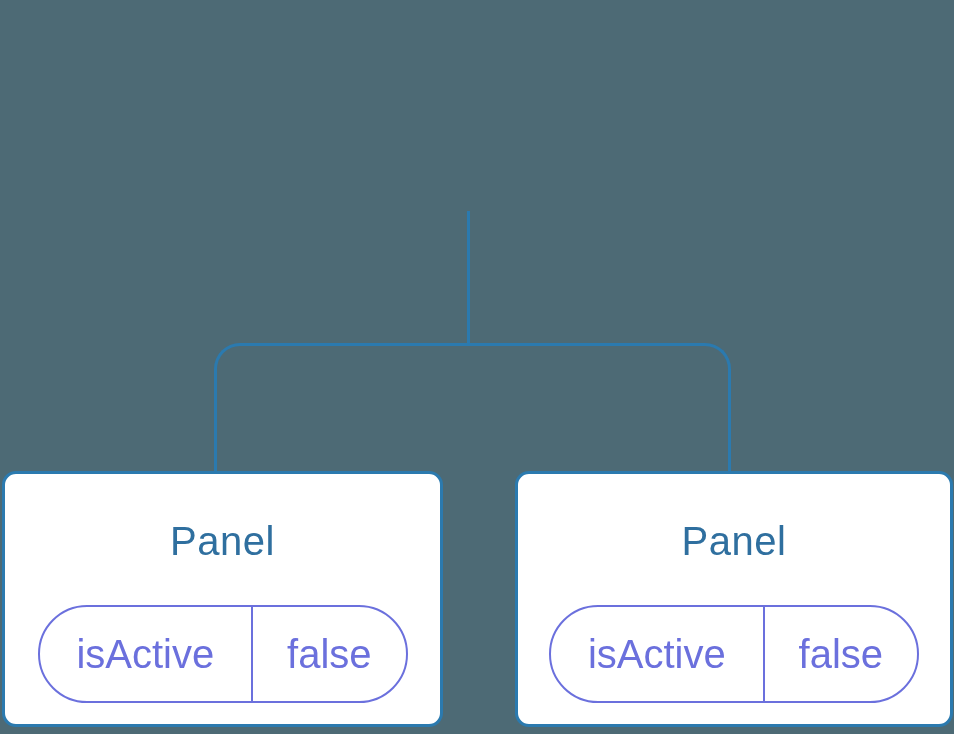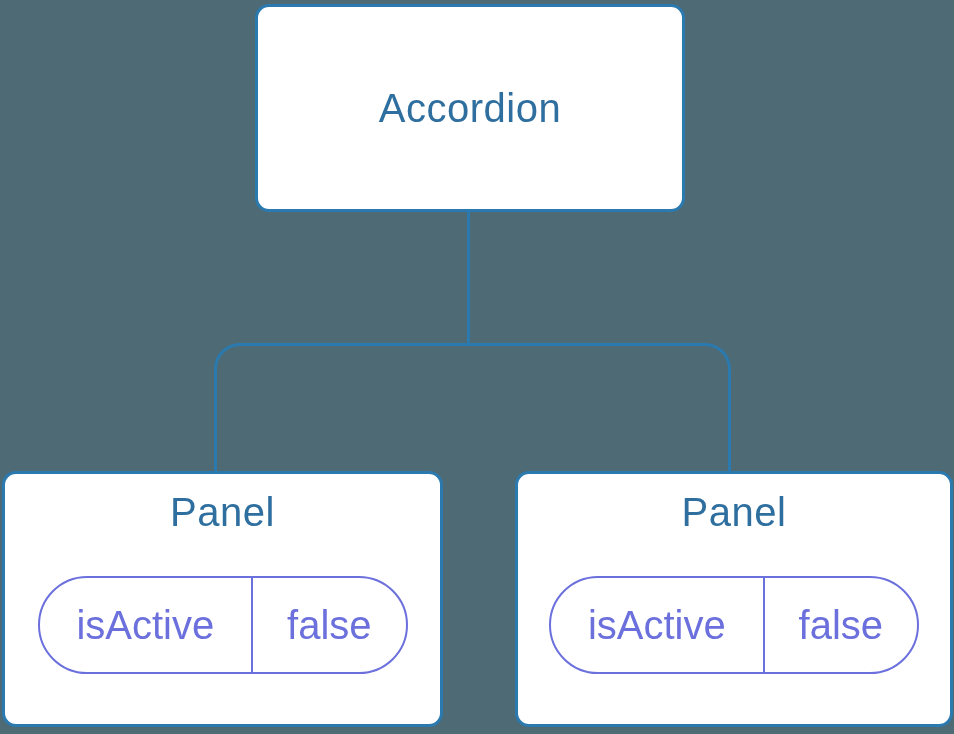--- a/index.html
+++ b/index.html
@@ -59,21 +59,21 @@
     border-bottom: none;
     border-radius: 26px 26px 0 0;
   }
   .node-panel {
     top: 471px;
     width: 441px;
     height: 256px;
     display: flex;
     flex-direction: column;
     align-items: center;
-    padding-top: 12px;
+    padding-top: 41px;
   }
   .panel-left  { left: 2px; }
   .panel-right { left: 515px; width: 438px; }
   .panel-title {
     line-height: 52px;
     margin-bottom: 38px;
   }
   .pill {
     box-sizing: border-box;
     width: 370px;
@@ -92,23 +92,20 @@
     justify-content: center;
   }
   .pill-name  { flex: 1.39; text-align: right; }
   .pill-value { flex: 1; border-left: 2.5px solid var(--prop-accent, #6b70dd); }
 </style>
 </head>
 <body>
 
 <div class="canvas">
 
-  <div class="node node-root">
-    <span class="node-title">Accordion</span>
-  </div>
 
   <div class="stem"></div>
   <div class="bracket"></div>
 
   <div class="node node-panel panel-left">
     <div class="node-title panel-title">Panel</div>
     <div class="pill">
       <span class="pill-cell pill-name">isActive</span>
       <span class="pill-cell pill-value">false</span>
     </div>

